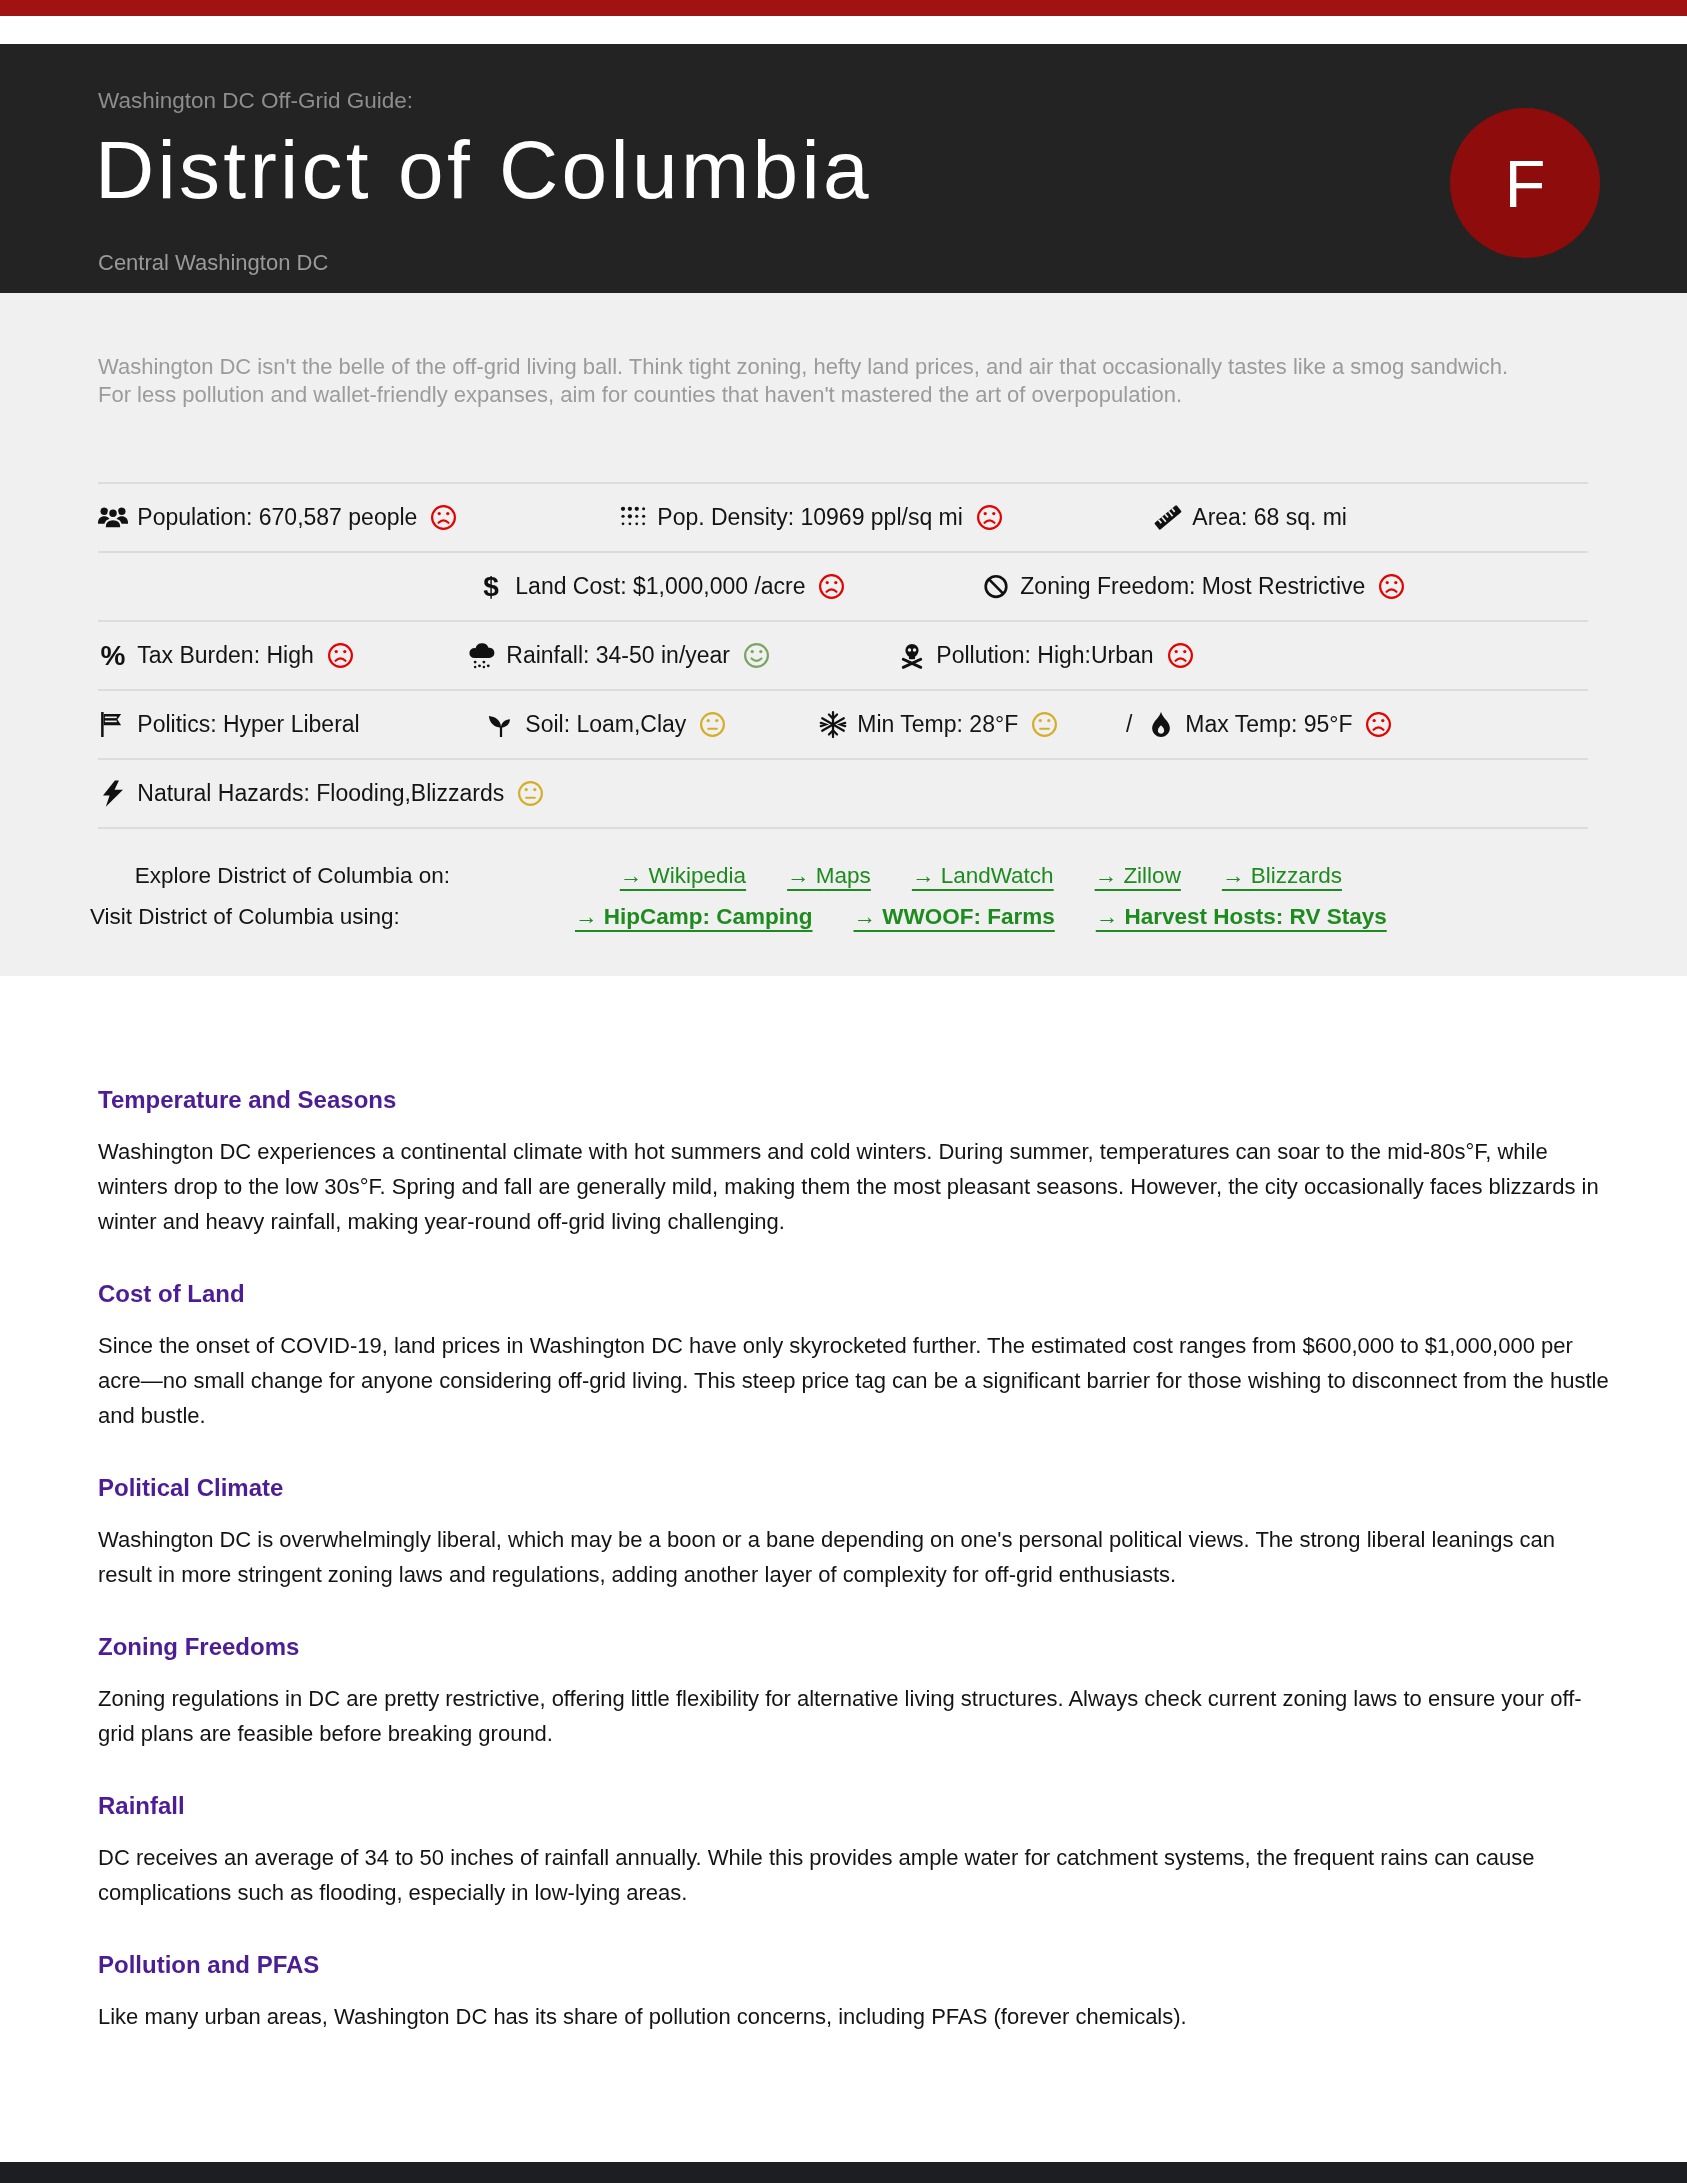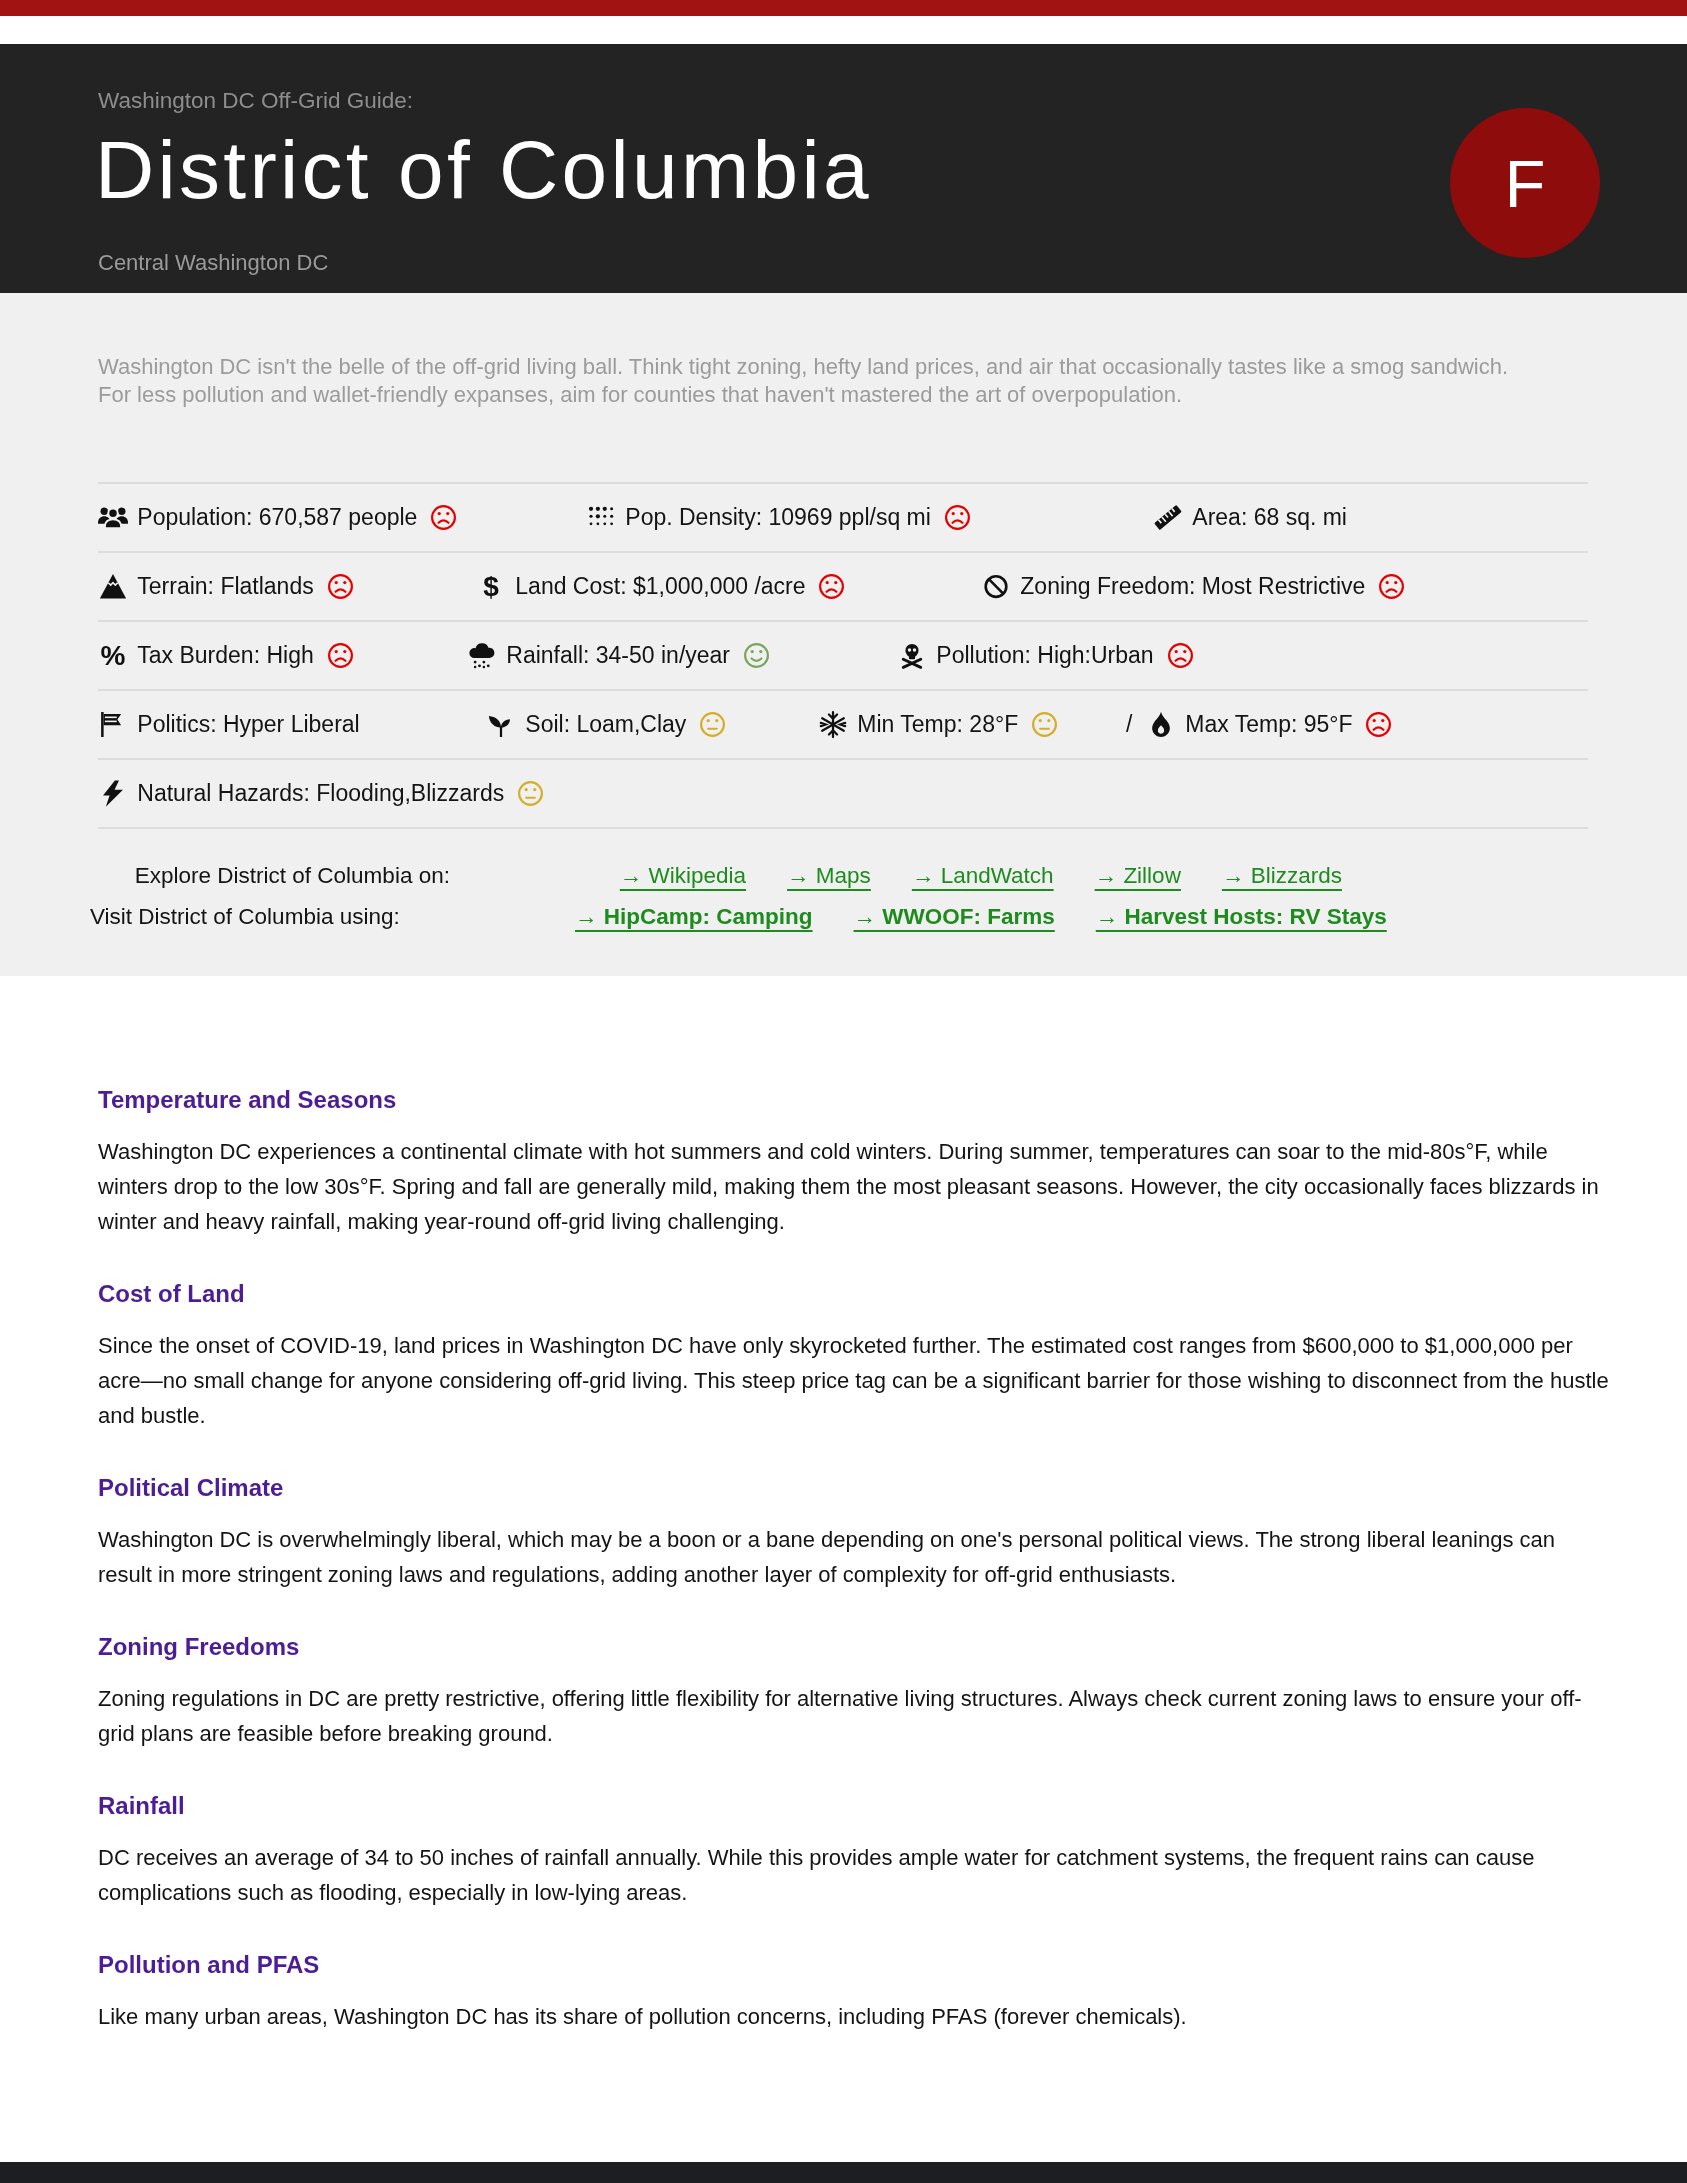--- a/index.html
+++ b/index.html
@@ -77,21 +77,21 @@
           <span class="stat-label">Population: 670,587 people</span>
           <span class="face-box">
             <svg width="29" height="29" viewBox="0 0 44 44" xmlns="http://www.w3.org/2000/svg">
               <circle cx="22" cy="22" r="17.3" fill="none" stroke="#e60000" stroke-width="3.3"></circle>
               <circle cx="15.5" cy="16" r="2.5" fill="#e60000"></circle>
               <circle cx="28.5" cy="16" r="2.5" fill="#e60000"></circle>
               <path d="M14.5 30 Q22 22.5 29.5 30" fill="none" stroke="#e60000" stroke-width="3.3" stroke-linecap="round"></path>
             </svg>
           </span>
         </span>
-        <span class="stat-item" style="left: 488px; justify-content: space-between;">
+        <span class="stat-item" style="left: 520px; justify-content: space-between;">
           <span class="icon-box">
             <svg width="30" height="29" viewBox="0 0 48 44" fill="#111" xmlns="http://www.w3.org/2000/svg">
               <g>
                 <circle cx="8" cy="8" r="3.4"></circle>
                 <circle cx="19" cy="8" r="3.4"></circle>
                 <circle cx="30" cy="8" r="3.4"></circle>
                 <circle cx="41" cy="8" r="2.4"></circle>
                 <circle cx="8" cy="20" r="2.6"></circle>
                 <circle cx="19" cy="20" r="3.4"></circle>
                 <circle cx="30" cy="20" r="2.4"></circle>
@@ -125,37 +125,20 @@
                   <line x1="31" y1="15" x2="31" y2="25"></line>
                   <line x1="38" y1="15" x2="38" y2="22"></line>
                 </g>
               </g>
             </svg>
           </span>
           <span class="stat-label">Area: 68 sq. mi</span>
         </span>
       </div>
       <div class="stat-row">
-        <span class="stat-item" style="left: 0px;">
-          <span class="icon-box">
-            <svg width="30" height="29" viewBox="0 0 48 44" fill="#111" xmlns="http://www.w3.org/2000/svg">
-              <path d="M24 2 L45 41 H3 Z"></path>
-              <path d="M16.5 16 l3.8 3.8 3.7-3.8 3.7 3.8 3.8-3.8" stroke="#f0f0f0" stroke-width="2.6" fill="none"></path>
-            </svg>
-          </span>
-          <span class="stat-label">Terrain: Flatlands</span>
-          <span class="face-box">
-            <svg width="29" height="29" viewBox="0 0 44 44" xmlns="http://www.w3.org/2000/svg">
-              <circle cx="22" cy="22" r="17.3" fill="none" stroke="#e60000" stroke-width="3.3"></circle>
-              <circle cx="15.5" cy="16" r="2.5" fill="#e60000"></circle>
-              <circle cx="28.5" cy="16" r="2.5" fill="#e60000"></circle>
-              <path d="M14.5 30 Q22 22.5 29.5 30" fill="none" stroke="#e60000" stroke-width="3.3" stroke-linecap="round"></path>
-            </svg>
-          </span>
-        </span>
         <span class="stat-item" style="left: 378px;">
           <span class="icon-box">
             <span class="glyph-icon">$</span>
           </span>
           <span class="stat-label">Land Cost: $1,000,000 /acre</span>
           <span class="face-box">
             <svg width="29" height="29" viewBox="0 0 44 44" xmlns="http://www.w3.org/2000/svg">
               <circle cx="22" cy="22" r="17.3" fill="none" stroke="#e60000" stroke-width="3.3"></circle>
               <circle cx="15.5" cy="16" r="2.5" fill="#e60000"></circle>
               <circle cx="28.5" cy="16" r="2.5" fill="#e60000"></circle>

